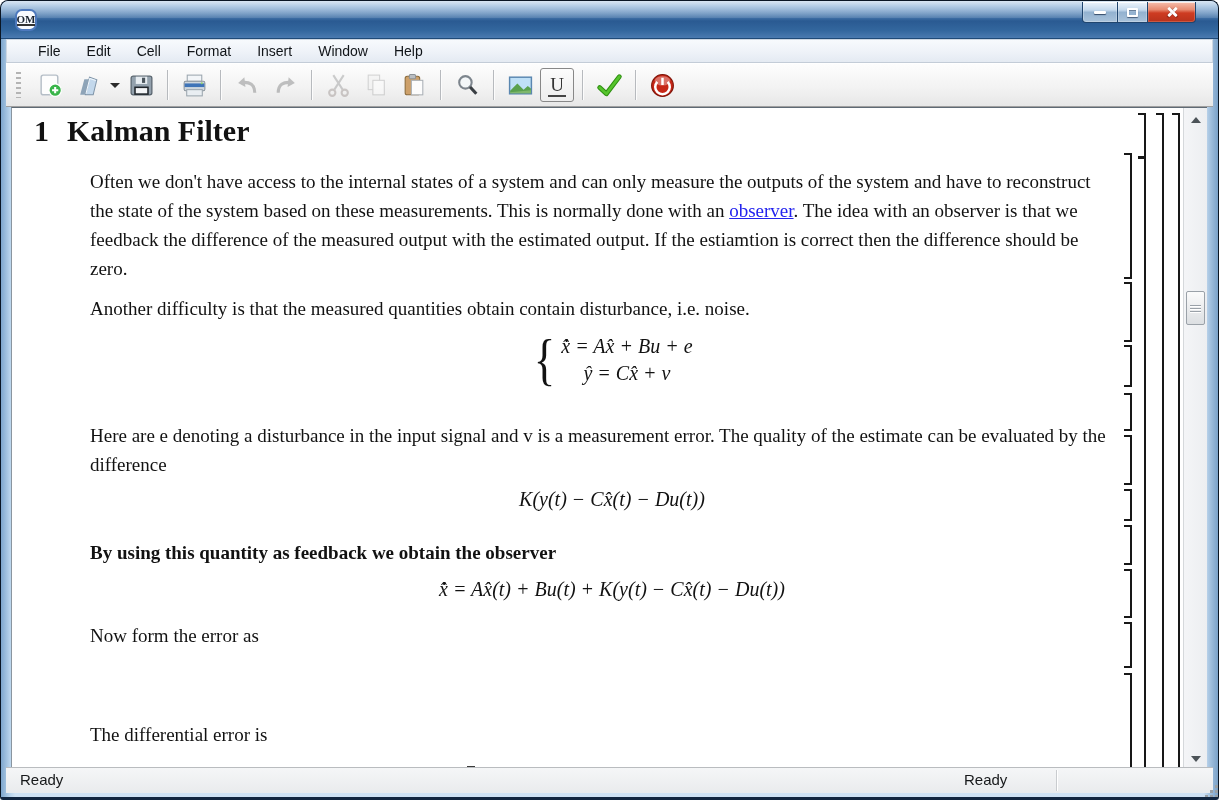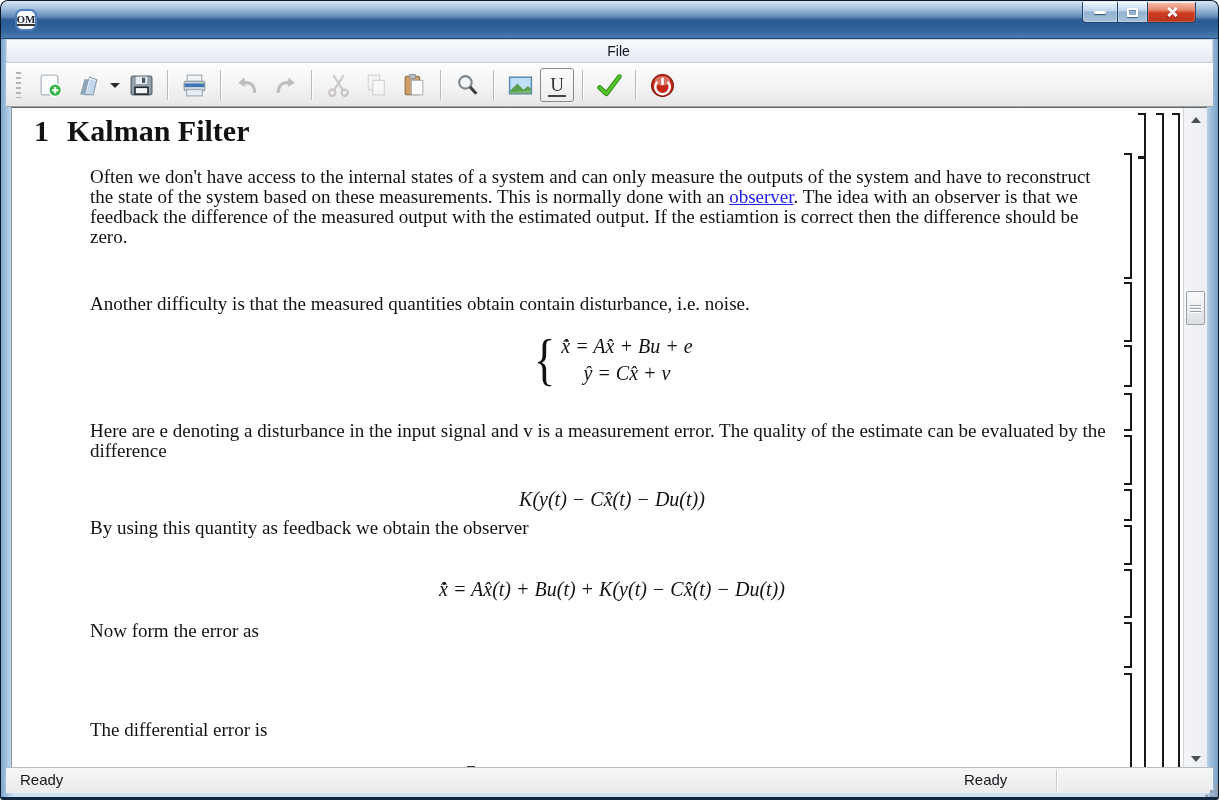--- a/index.html
+++ b/index.html
@@ -49,21 +49,21 @@
   .g-max{width:11px;height:9px;border:2px solid #fff;border-radius:1px;box-shadow:0 1px 1px rgba(10,30,60,.6), inset 0 1px 1px rgba(10,30,60,.5);}
   .g-x{position:relative;width:12px;height:12px;}
   .g-x::before,.g-x::after{content:"";position:absolute;left:5px;top:0;width:3px;height:12px;background:#fff;
     border-radius:1px;box-shadow:0 1px 1px rgba(90,10,0,.65);}
   .g-x::before{transform:rotate(45deg);} .g-x::after{transform:rotate(-45deg);}
   
   .menubar{
     position:absolute;top:38px;left:5px;right:5px;height:24px;
     background:linear-gradient(180deg,#f7fafd 0%,#eef2f8 55%,#e4eaf2 100%);
     border:1px solid #cdd7e2;border-bottom:1px solid #c3ccd7;
-    display:flex;align-items:center;padding-left:18px;font-size:14px;color:#101418;flex-direction:column;
+    display:flex;align-items:center;padding-left:18px;font-size:14px;color:#101418;
   }
   .menu-item{padding:3px 13px;cursor:default;}
   
   .toolbar{
     position:absolute;top:62px;left:5px;right:5px;height:44px;
     background:linear-gradient(180deg,#fdfdfd 0%,#f3f3f3 55%,#e7e7e7 100%);
     border-bottom:1px solid #9f9f9f;border-top:1px solid #fff;
     display:flex;align-items:center;padding-left:10px;
   }
   .tb-handle{width:5px;height:26px;margin-right:10px;
@@ -79,22 +79,22 @@
   .u-glyph{font:19px "Liberation Serif",serif;color:#333;border-bottom:2px solid #444;line-height:21px;padding:0 2px;}
   
   .content{
     position:absolute;top:106px;left:10px;width:1196px;height:663px;background:#fff;
     border-top:1px solid #5f6a74;border-left:1px solid #8a959f;overflow:hidden;
     font-family:"Liberation Serif",serif;color:#121212;
   }
   .cell{position:absolute;}
   .doc-heading{top:6px;left:22px;font-weight:bold;font-size:30px;}
   .doc-heading .num{margin-right:18px;}
-  .para{left:78px;width:1016px;font-size:19px;line-height:20px;}
-  .p1{top:59px;} .p2{top:186px;} .p3{top:313px;} .p4{top:410px;} .p5{top:513px;} .p6{top:612px;}
+  .para{left:78px;width:1016px;font-size:19px;line-height:29px;}
+  .p1{top:59px;} .p2{top:186px;} .p3{top:313px;} .p4{top:430px;font-weight:bold;} .p5{top:513px;} .p6{top:612px;}
   .doclink{color:#2222ee;text-decoration:underline;cursor:pointer;}
   .eq{left:50px;width:1100px;text-align:center;font-style:italic;font-size:20px;line-height:27px;}
   .eq-system{top:222px;display:flex;align-items:center;justify-content:center;}
   .brace{font-style:normal;font-size:56px;font-weight:300;line-height:60px;margin-right:3px;transform:scaleX(.8);}
   .sys-lines div{text-align:center;}
   .eq-feedback{top:378px;} .eq-observer{top:468px;} .eq-error{top:561px;}
   .clip-frag{position:absolute;left:455px;top:658px;width:8px;height:4px;background:#3a3a3a;}
   
   .br{position:absolute;border-right:2px solid #181818;width:8px;}
   .br.hooks{border-top:2px solid #181818;border-bottom:2px solid #181818;}

